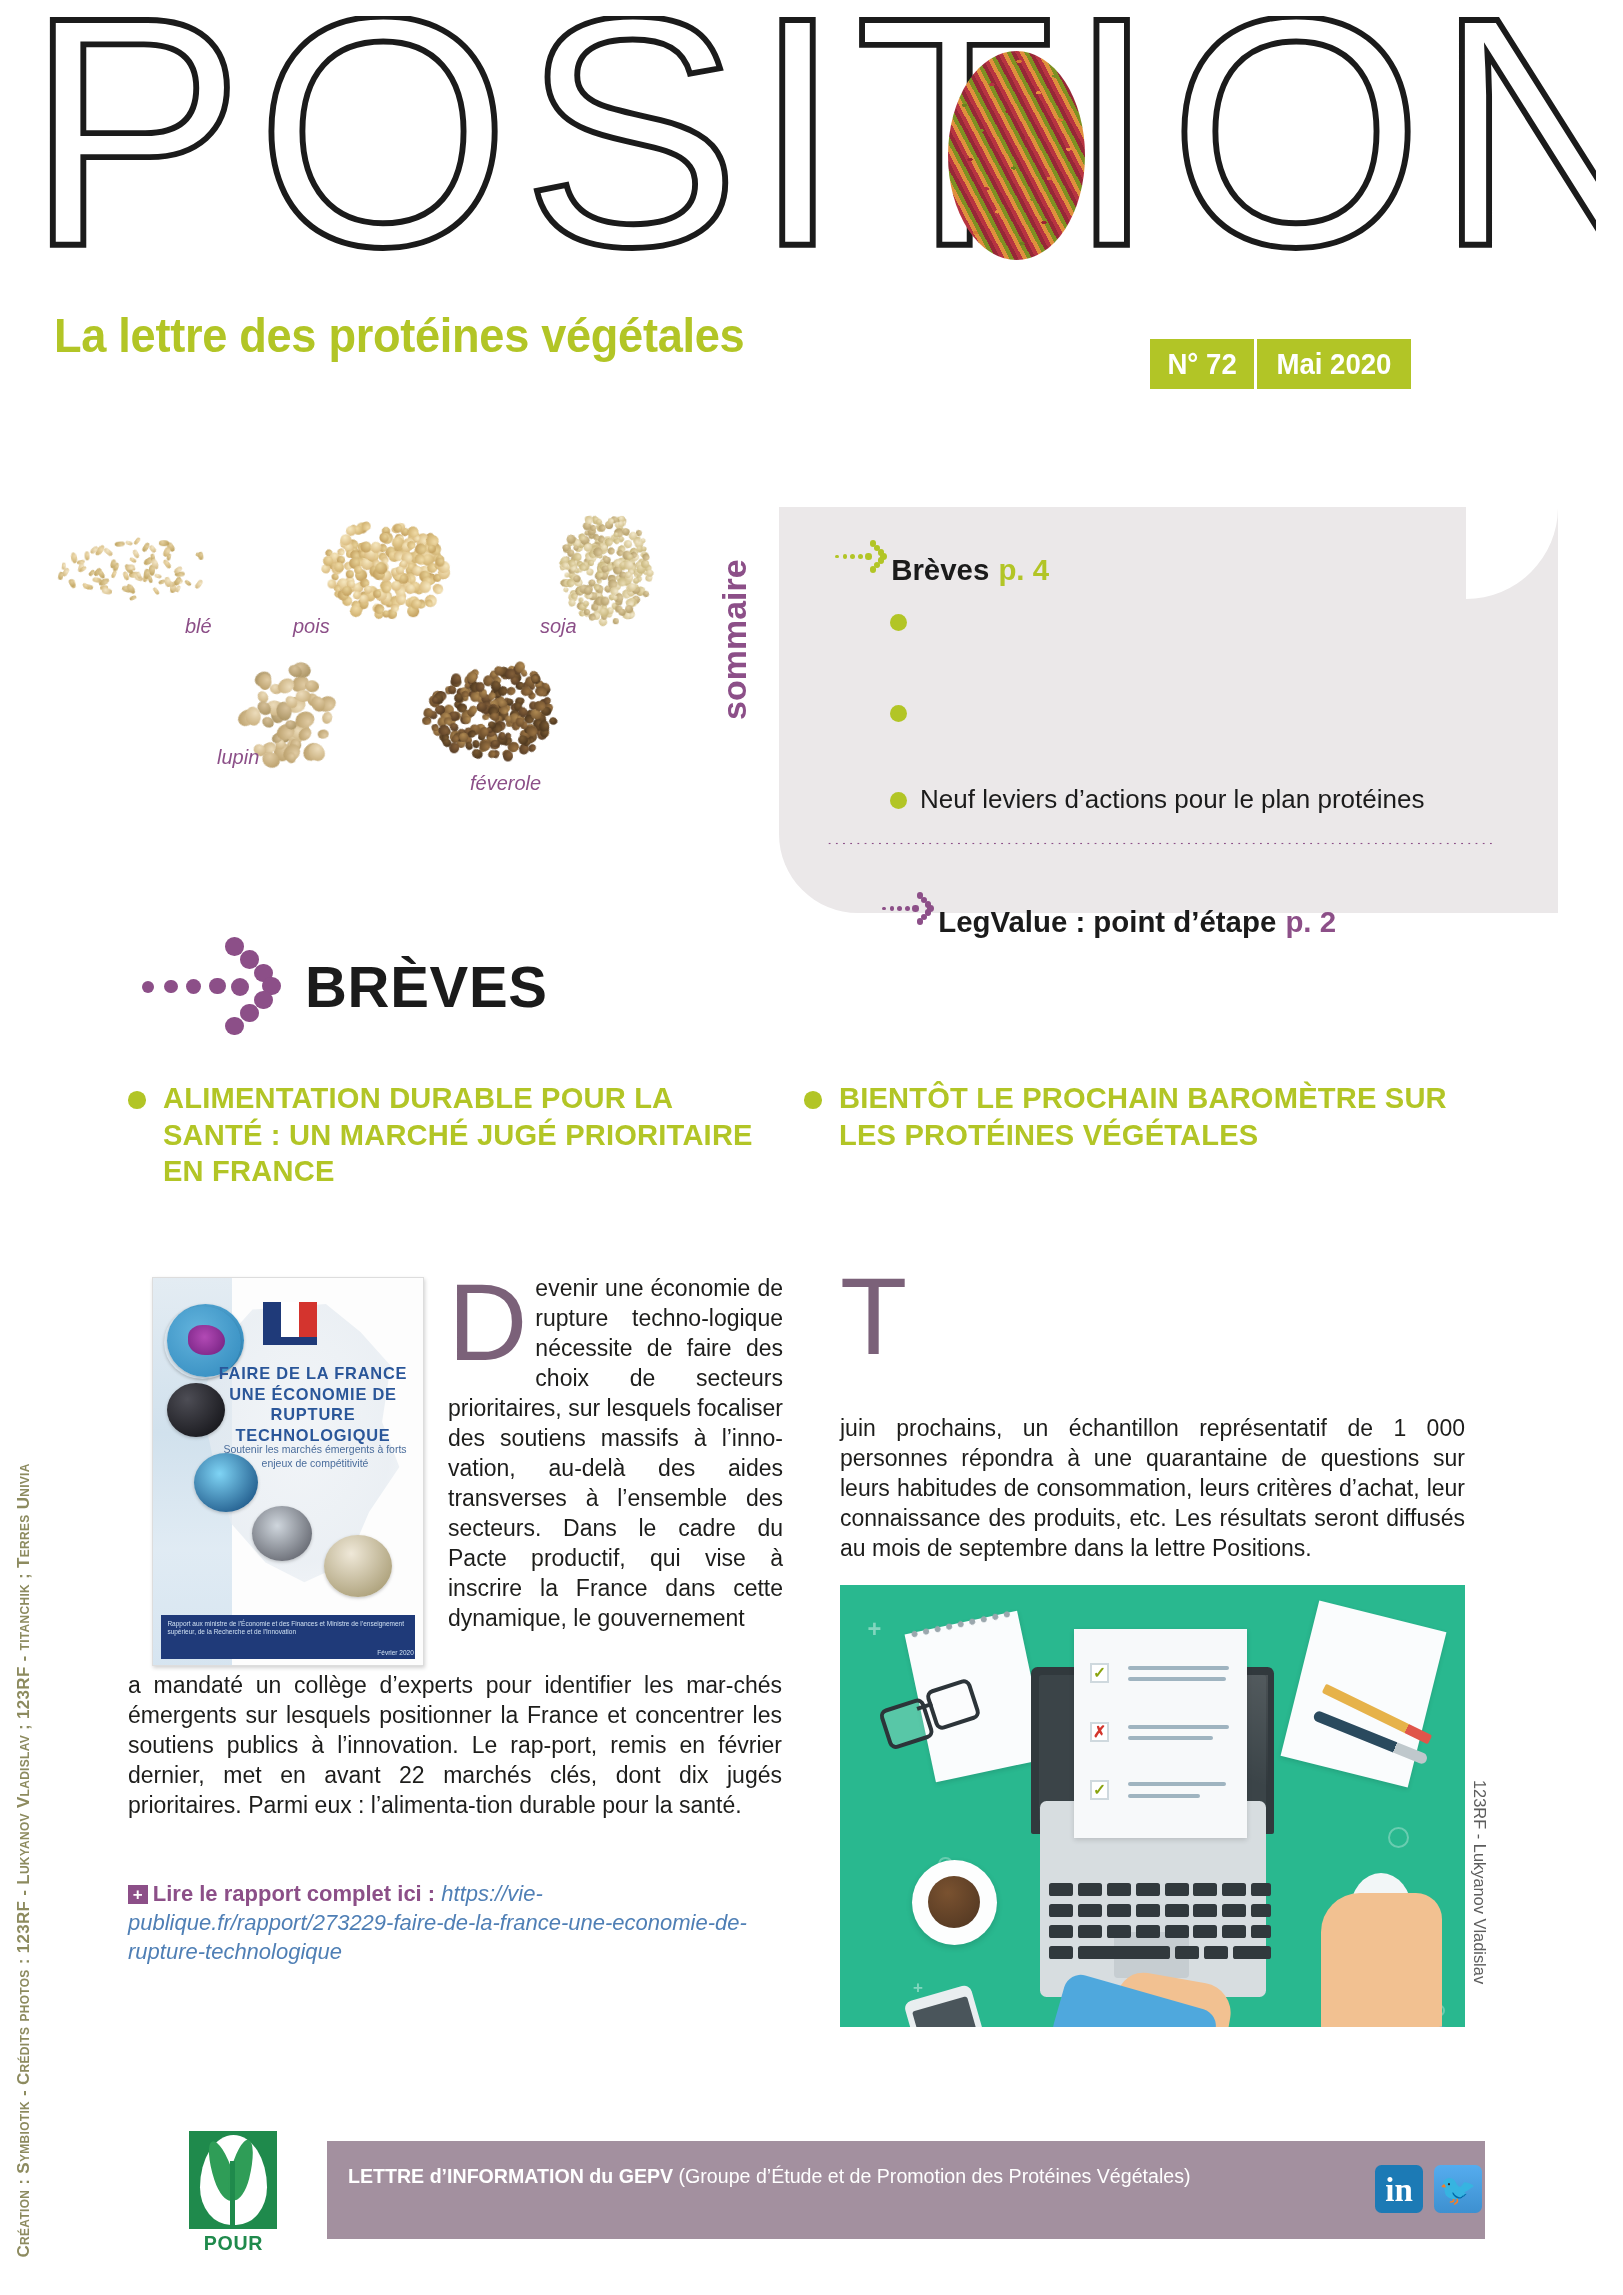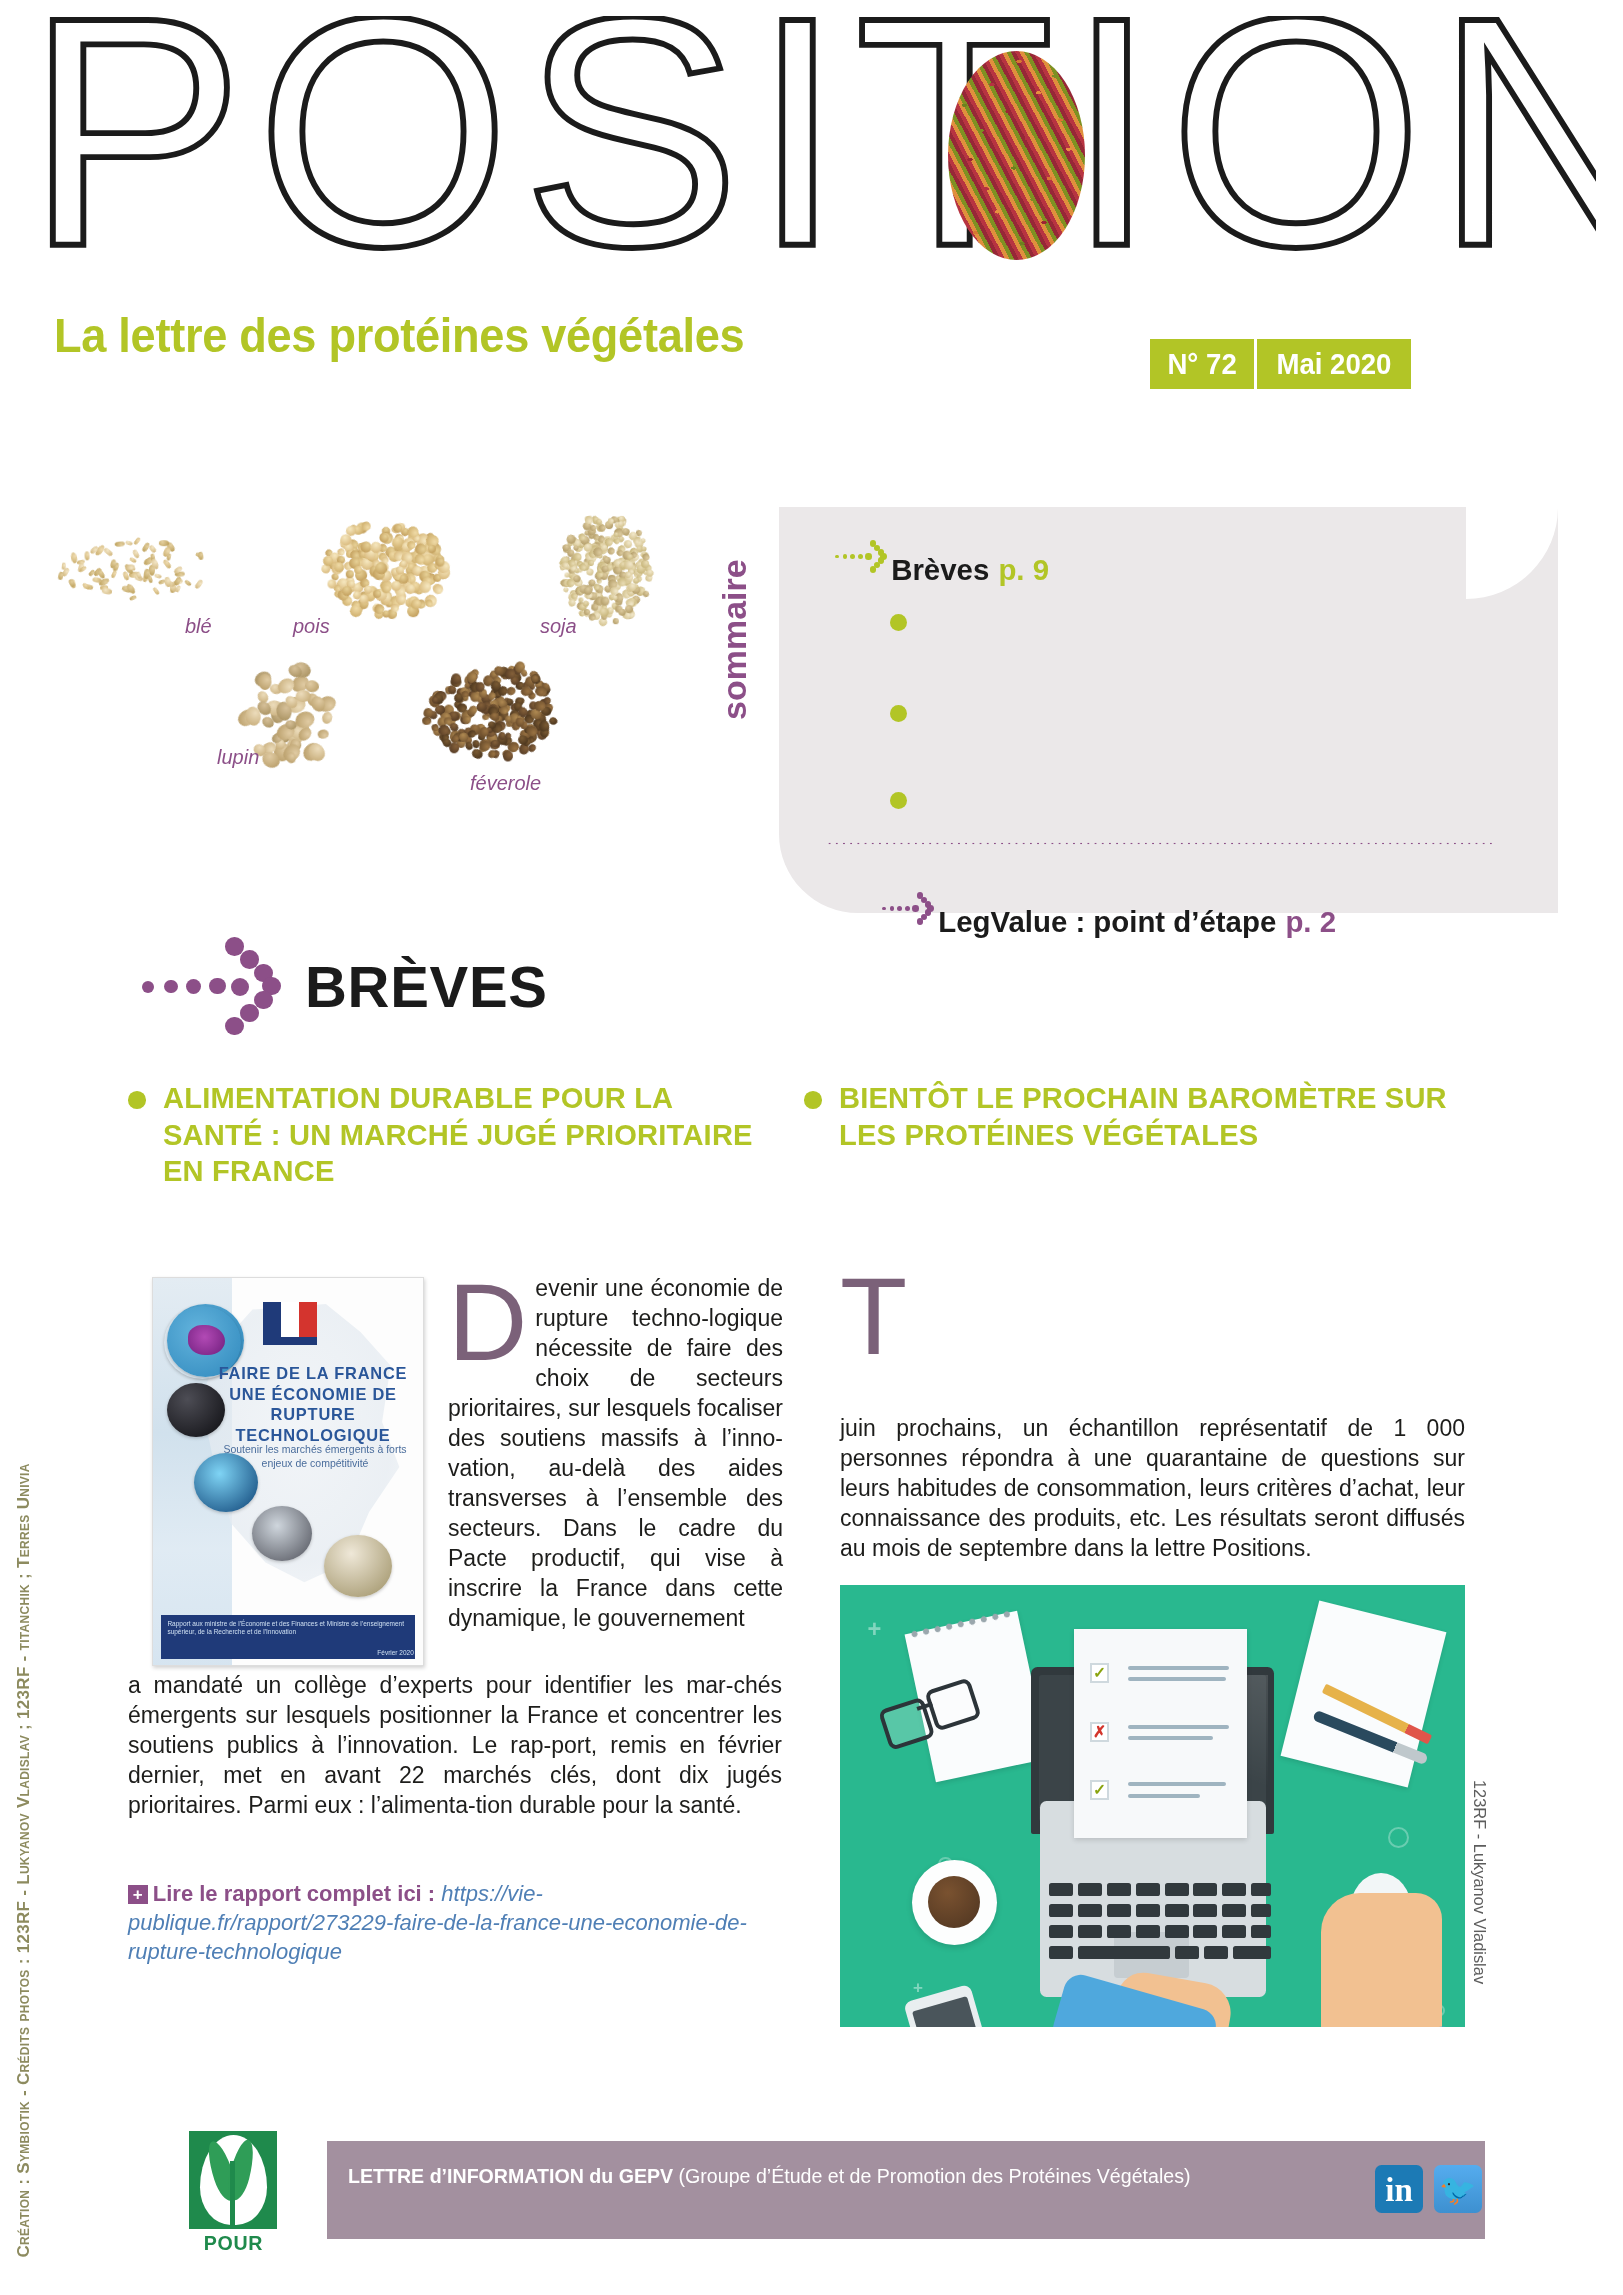--- a/index.html
+++ b/index.html
@@ -1228,31 +1228,32 @@
       <i style="width: 6.5px; height: 6.5px; left: 30px; top: 3.2px; background: rgb(178, 197, 38);"></i>
       <i style="width: 6.3px; height: 6.3px; left: 35px; top: -9.6px; background: rgb(178, 197, 38);"></i>
       <i style="width: 6.3px; height: 6.3px; left: 39px; top: -5.2px; background: rgb(178, 197, 38);"></i>
       <i style="width: 6.3px; height: 6.3px; left: 43px; top: -0.7px; background: rgb(178, 197, 38);"></i>
       <i style="width: 6.8px; height: 6.8px; left: 45px; top: 3.1px; background: rgb(178, 197, 38);"></i>
       <i style="width: 6.3px; height: 6.3px; left: 43px; top: 7.4px; background: rgb(178, 197, 38);"></i>
       <i style="width: 6.3px; height: 6.3px; left: 39px; top: 12px; background: rgb(178, 197, 38);"></i>
       <i style="width: 6.3px; height: 6.3px; left: 35px; top: 16.3px; background: rgb(178, 197, 38);"></i>
     </span>
   <span class="t">Brèves</span>
-  <span class="pg" style="color:#b2c526">p. 9</span>
+  <span class="pg" style="color:#b2c526">p. 4</span>
 </div>
 
 <div class="toc-item" style="left:890px;top:605px;width:576px;">
   <span class="toc-bullet"></span>
 </div>
 <div class="toc-item" style="left:890px;top:696px;width:576px;">
   <span class="toc-bullet"></span>
 </div>
 <div class="toc-item" style="left:890px;top:783px;width:609px;">
   <span class="toc-bullet"></span>
+  <span style="white-space:pre-line">Neuf leviers d’actions pour le plan protéines</span>
 </div>
 
 <div class="dotline"></div>
 
 <div class="toc-head" style="left:882px;top:902px;">
   <span class="arrow-dots" id="ad2">
       <i style="width: 3.7px; height: 3.7px; left: 0px; top: 4.6px; background: rgb(140, 79, 136);"></i>
       <i style="width: 4.4px; height: 4.4px; left: 7.5px; top: 4.3px; background: rgb(140, 79, 136);"></i>
       <i style="width: 5.1px; height: 5.1px; left: 15px; top: 3.9px; background: rgb(140, 79, 136);"></i>
       <i style="width: 5.8px; height: 5.8px; left: 22.5px; top: 3.6px; background: rgb(140, 79, 136);"></i>

